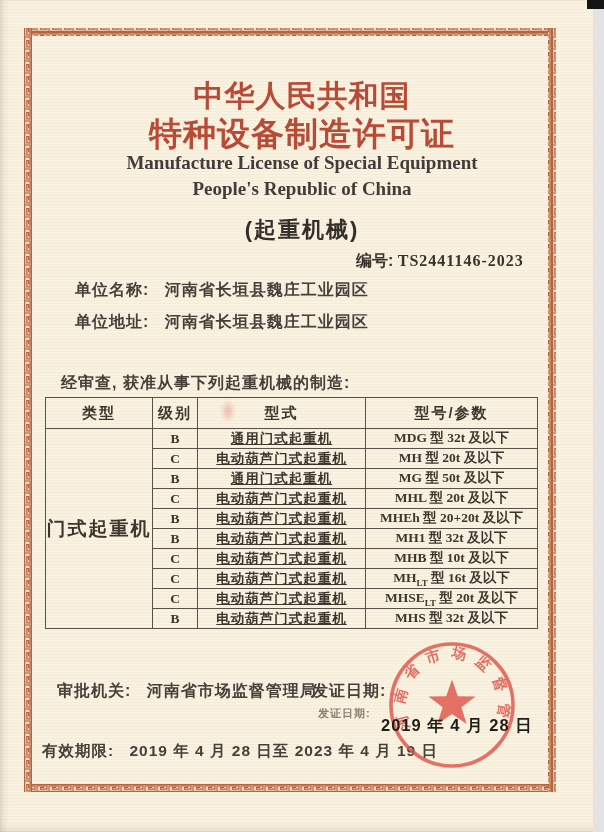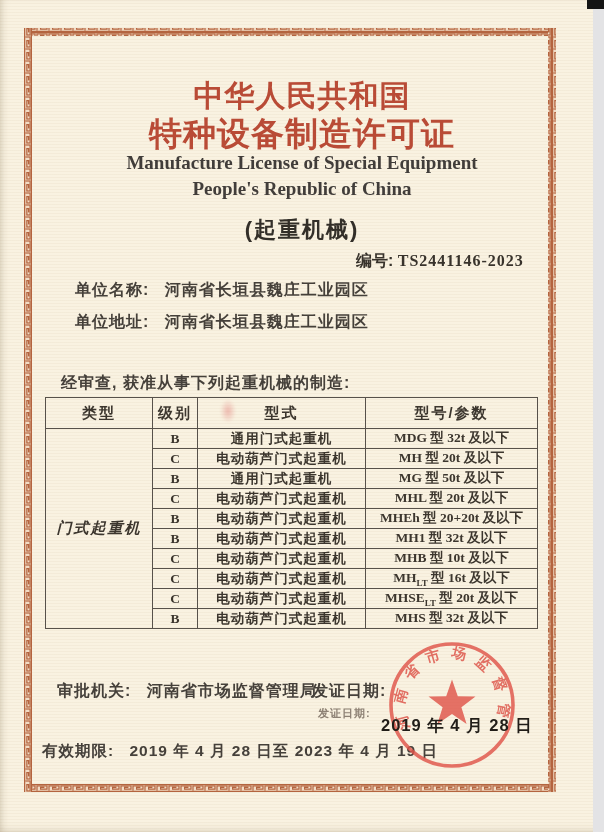--- a/index.html
+++ b/index.html
@@ -33,24 +33,24 @@
     position:absolute; left:45px; top:397px; width:492px;
     border-collapse:collapse; table-layout:fixed;
   }
   table.lic th, table.lic td {
     border:1.5px solid #57514a; text-align:center; vertical-align:middle;
     color:#3c362e; font-weight:bold; padding:0;
   }
   table.lic th { height:30px; font-size:15px; letter-spacing:2px;text-align:center; }
   table.lic td { height:19px; }
   td.grade { font-family:"Liberation Serif", serif; font-size:13.5px; }
-  td.form { font-size:13.5px; letter-spacing:1px; }
+  td.form { font-size:13.5px; letter-spacing:1px;text-decoration:underline; }
   td.model { font-family:"Liberation Serif", serif; font-size:13.5px; }
   td.model sub { font-size:9px; }
-  td.cat-cell { font-size:15px; letter-spacing:2px;font-style:italic; }
+  td.cat-cell { font-size:19px; letter-spacing:2px; }
   .smudge { left:220px; top:399px; width:16px; height:24px;
     background: radial-gradient(closest-side, rgba(219,95,95,0.38), rgba(219,95,95,0)); filter:blur(1px); }
   .f-approve { top:681px; left:57px; font-size:16px; }
   .f-issuer { top:681px; left:312px; font-size:16px; z-index:3; }
   .f-issuedate-lbl { top:706px; left:318px; font-size:11px; color:#8d8174; font-weight:bold; z-index:3; letter-spacing:1px; }
   .f-issuedate-val { top:715px; left:381px; font-size:16.5px; color:#211d18; font-weight:bold; z-index:6; letter-spacing:1px; }
   .f-valid { top:741px; left:42px; font-size:15.5px; }
   .seal { left:372px; top:627px; z-index:4; opacity:0.82; }
   .footer-note { top:799px; left:196px; font-size:13px; color:#a2968a; letter-spacing:2px; font-weight:bold; }
 </style>

